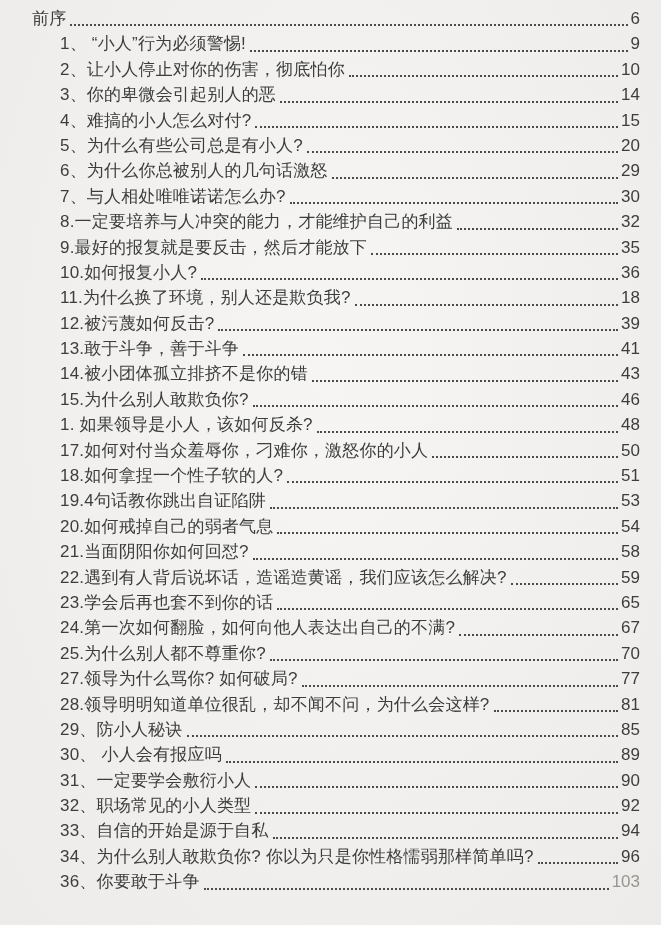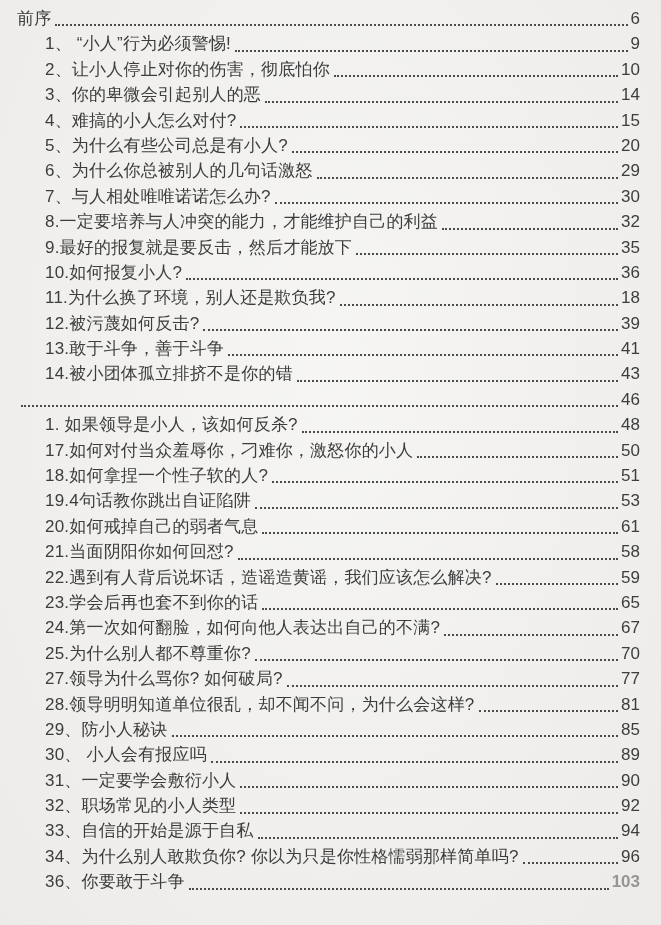--- a/index.html
+++ b/index.html
@@ -11,21 +11,21 @@
     height: 925px;
     overflow: hidden;
     background: #f1f0ee;
     font-family: "Liberation Sans", "DejaVu Sans", sans-serif;
     color: #3d3d3d;
   }
   .page {
     box-sizing: border-box;
     width: 661px;
     height: 925px;
-    padding: 6px 21px 0 17px;
+    padding: 6px 21px 0 32px;
     background:
       radial-gradient(ellipse at 50% 40%, rgba(255,255,255,0.35), rgba(0,0,0,0.02)),
       #f1f0ee;
   }
   .toc {
     width: 100%;
   }
   .row {
     display: flex;
     align-items: flex-end;
@@ -48,21 +48,20 @@
     height: 0;
   }
   .row .page-num {
     white-space: nowrap;
     line-height: 25.4px;
     text-align: right;
   }
   
   .row:last-child .page-num {
     color: #96958f;
-    font-weight: bold;
   }
 </style>
 </head>
 <body>
 
 <div class="page">
   <div class="toc">
       <div class="row">
         <span class="label">前序</span>
         <span class="leader"></span>
@@ -132,20 +131,21 @@
         <span class="label">13.敢于斗争，善于斗争</span>
         <span class="leader"></span>
         <span class="page-num">41</span>
       </div>
       <div class="row indent">
         <span class="label">14.被小团体孤立排挤不是你的错</span>
         <span class="leader"></span>
         <span class="page-num">43</span>
       </div>
       <div class="row indent">
+        <span class="label">15.为什么别人敢欺负你? </span>
         <span class="leader"></span>
         <span class="page-num">46</span>
       </div>
       <div class="row indent">
         <span class="label">1. 如果领导是小人，该如何反杀? </span>
         <span class="leader"></span>
         <span class="page-num">48</span>
       </div>
       <div class="row indent">
         <span class="label">17.如何对付当众羞辱你，刁难你，激怒你的小人</span>
@@ -158,21 +158,21 @@
         <span class="page-num">51</span>
       </div>
       <div class="row indent">
         <span class="label">19.4句话教你跳出自证陷阱</span>
         <span class="leader"></span>
         <span class="page-num">53</span>
       </div>
       <div class="row indent">
         <span class="label">20.如何戒掉自己的弱者气息</span>
         <span class="leader"></span>
-        <span class="page-num">61</span>
+        <span class="page-num">54</span>
       </div>
       <div class="row indent">
         <span class="label">21.当面阴阳你如何回怼? </span>
         <span class="leader"></span>
         <span class="page-num">58</span>
       </div>
       <div class="row indent">
         <span class="label">22.遇到有人背后说坏话，造谣造黄谣，我们应该怎么解决? </span>
         <span class="leader"></span>
         <span class="page-num">59</span>

